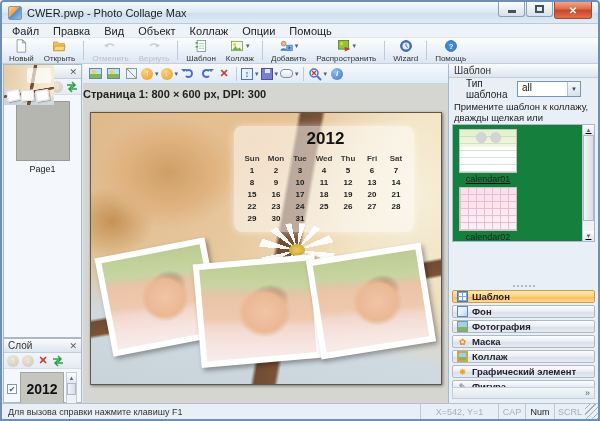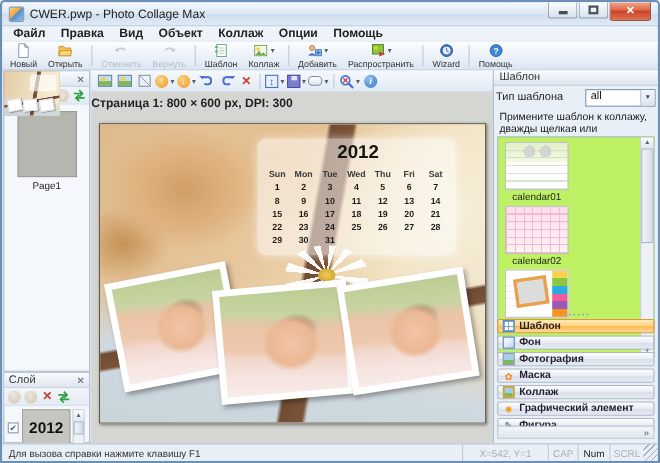--- a/index.html
+++ b/index.html
@@ -21,21 +21,21 @@
   .win-btn.close { width:38px; height:17px;
     background:linear-gradient(180deg,#f2a58c 0%,#dd6a45 45%,#c8432a 50%,#e0714d 100%);
     border-color:#9c4a34; color:#fff; font-size:10px; font-weight:bold;}
   .g-min { width:8px; height:3px; background:#44505c; margin-top:5px;}
   .g-max { width:9px; height:8px; border:2px solid #44505c;}
 
   
   .menubar { position:absolute; top:22px; left:0; right:0; height:14px;
     background:#eef3f9; display:flex; align-items:center; padding-left:10px;
     border-bottom:1px solid #dfe6ee;}
-  .menu-item { font-size:11px; color:#222; margin-right:14px; cursor:default;font-weight:bold;}
+  .menu-item { font-size:11px; color:#222; margin-right:14px; cursor:default;}
 
   
   .toolbar { position:absolute; top:36px; left:0; right:0; height:26px;
     background:linear-gradient(180deg,#fcfdfe 0%,#e9f0f8 60%,#dce6f2 100%);
     border-bottom:1px solid #c2d0e0; display:flex; align-items:stretch; padding:1px 2px;}
   .tb-btn { display:flex; flex-direction:column; align-items:center; justify-content:center;
     padding:0 5px; border-radius:2px; cursor:default;}
   .tb-btn .icon-row { display:flex; align-items:center; height:14px;}
   .tb-btn svg { width:14px; height:14px; }
   .tb-label { font-size:8px; color:#333; margin-top:1px; white-space:nowrap;}
@@ -165,31 +165,31 @@
       radial-gradient(22% 20% at 62% 38%, #8a5d46 0%, rgba(138,93,70,0) 80%),
       linear-gradient(185deg, #bccb92 0%, #c8d5a2 26%, #d9caa6 30%, #ecc4a8 38%, #eec9ae 58%, #f2d8cd 66%, #f6e4e0 82%, #f8ece9 100%);}
   .photo1 { left:12px; top:134px; width:112px; height:100px; transform:rotate(-11deg);}
   .photo2 { left:106px; top:146px; width:122px; height:104px; transform:rotate(-5deg); z-index:2;}
   .photo3 { left:222px; top:138px; width:116px; height:100px; transform:rotate(-9deg); z-index:3;}
 
   
   .rc-head { height:14px; background:linear-gradient(180deg,#fafcfe,#dde5ee);
     border-bottom:1px solid #c2cedc; display:flex; align-items:center; padding:0 5px;
     font-size:10px; color:#333;}
-  .type-row { height:21px; display:flex; align-items:center; padding:0 2px; gap:4px;}
+  .type-row { height:21px; display:flex; align-items:center; padding:0 17px; gap:4px;}
   .type-label { font-size:10px; color:#222; flex:1;}
   .combo { width:64px; height:16px; background:#fff; border:1px solid #7a96b5; display:flex;
     align-items:flex-start; cursor:default;}
   .combo-value { flex:1; font-size:10px; color:#111; padding-left:4px;}
   .combo-arrow { width:13px; height:100%; background:linear-gradient(180deg,#f4f8fc,#d8e2ee);
     border-left:1px solid #b5c4d4; font-size:6px; color:#445; display:flex; align-items:center;
     justify-content:center;}
   .hint { font-size:9.5px; color:#1a1a1a; line-height:11px; padding:2px 5px 0 5px; height:25px;}
-  .tpl-list { position:absolute; top:60px; left:3px; right:3px; height:201px; background:#bef264;
-    border:1px solid #a9b9cb; overflow:hidden; display:flex;}
+  .tpl-list { position:absolute; top:60px; left:3px; right:3px; height:118px; background:#15803d;
+    border:1px solid #a9b9cb; overflow:hidden; display:flex;text-decoration:underline;}
   .tpl-grid { flex:1; display:flex; flex-wrap:wrap; padding:4px 2px 0 4px; gap:2px 4px;
     align-content:flex-start;}
   .tpl-item { width:62px; display:flex; flex-direction:column; align-items:center; cursor:default;}
   .tpl-thumb { width:58px; height:44px; border:1px solid #c2c2c2;}
   .tpl-label { font-size:9px; color:#222; line-height:12px;}
   .t1 { background:
       radial-gradient(9px 9px at 38% 18%, #d4d4d4 0 60%, rgba(0,0,0,0) 61%),
       radial-gradient(9px 9px at 64% 18%, #d4d4d4 0 60%, rgba(0,0,0,0) 61%),
       repeating-linear-gradient(0deg, rgba(190,205,175,.55) 0 1px, rgba(0,0,0,0) 1px 7px),
       linear-gradient(180deg, #e3f0c8 0%, #f1f7e2 40%, #ffffff 41%);}

